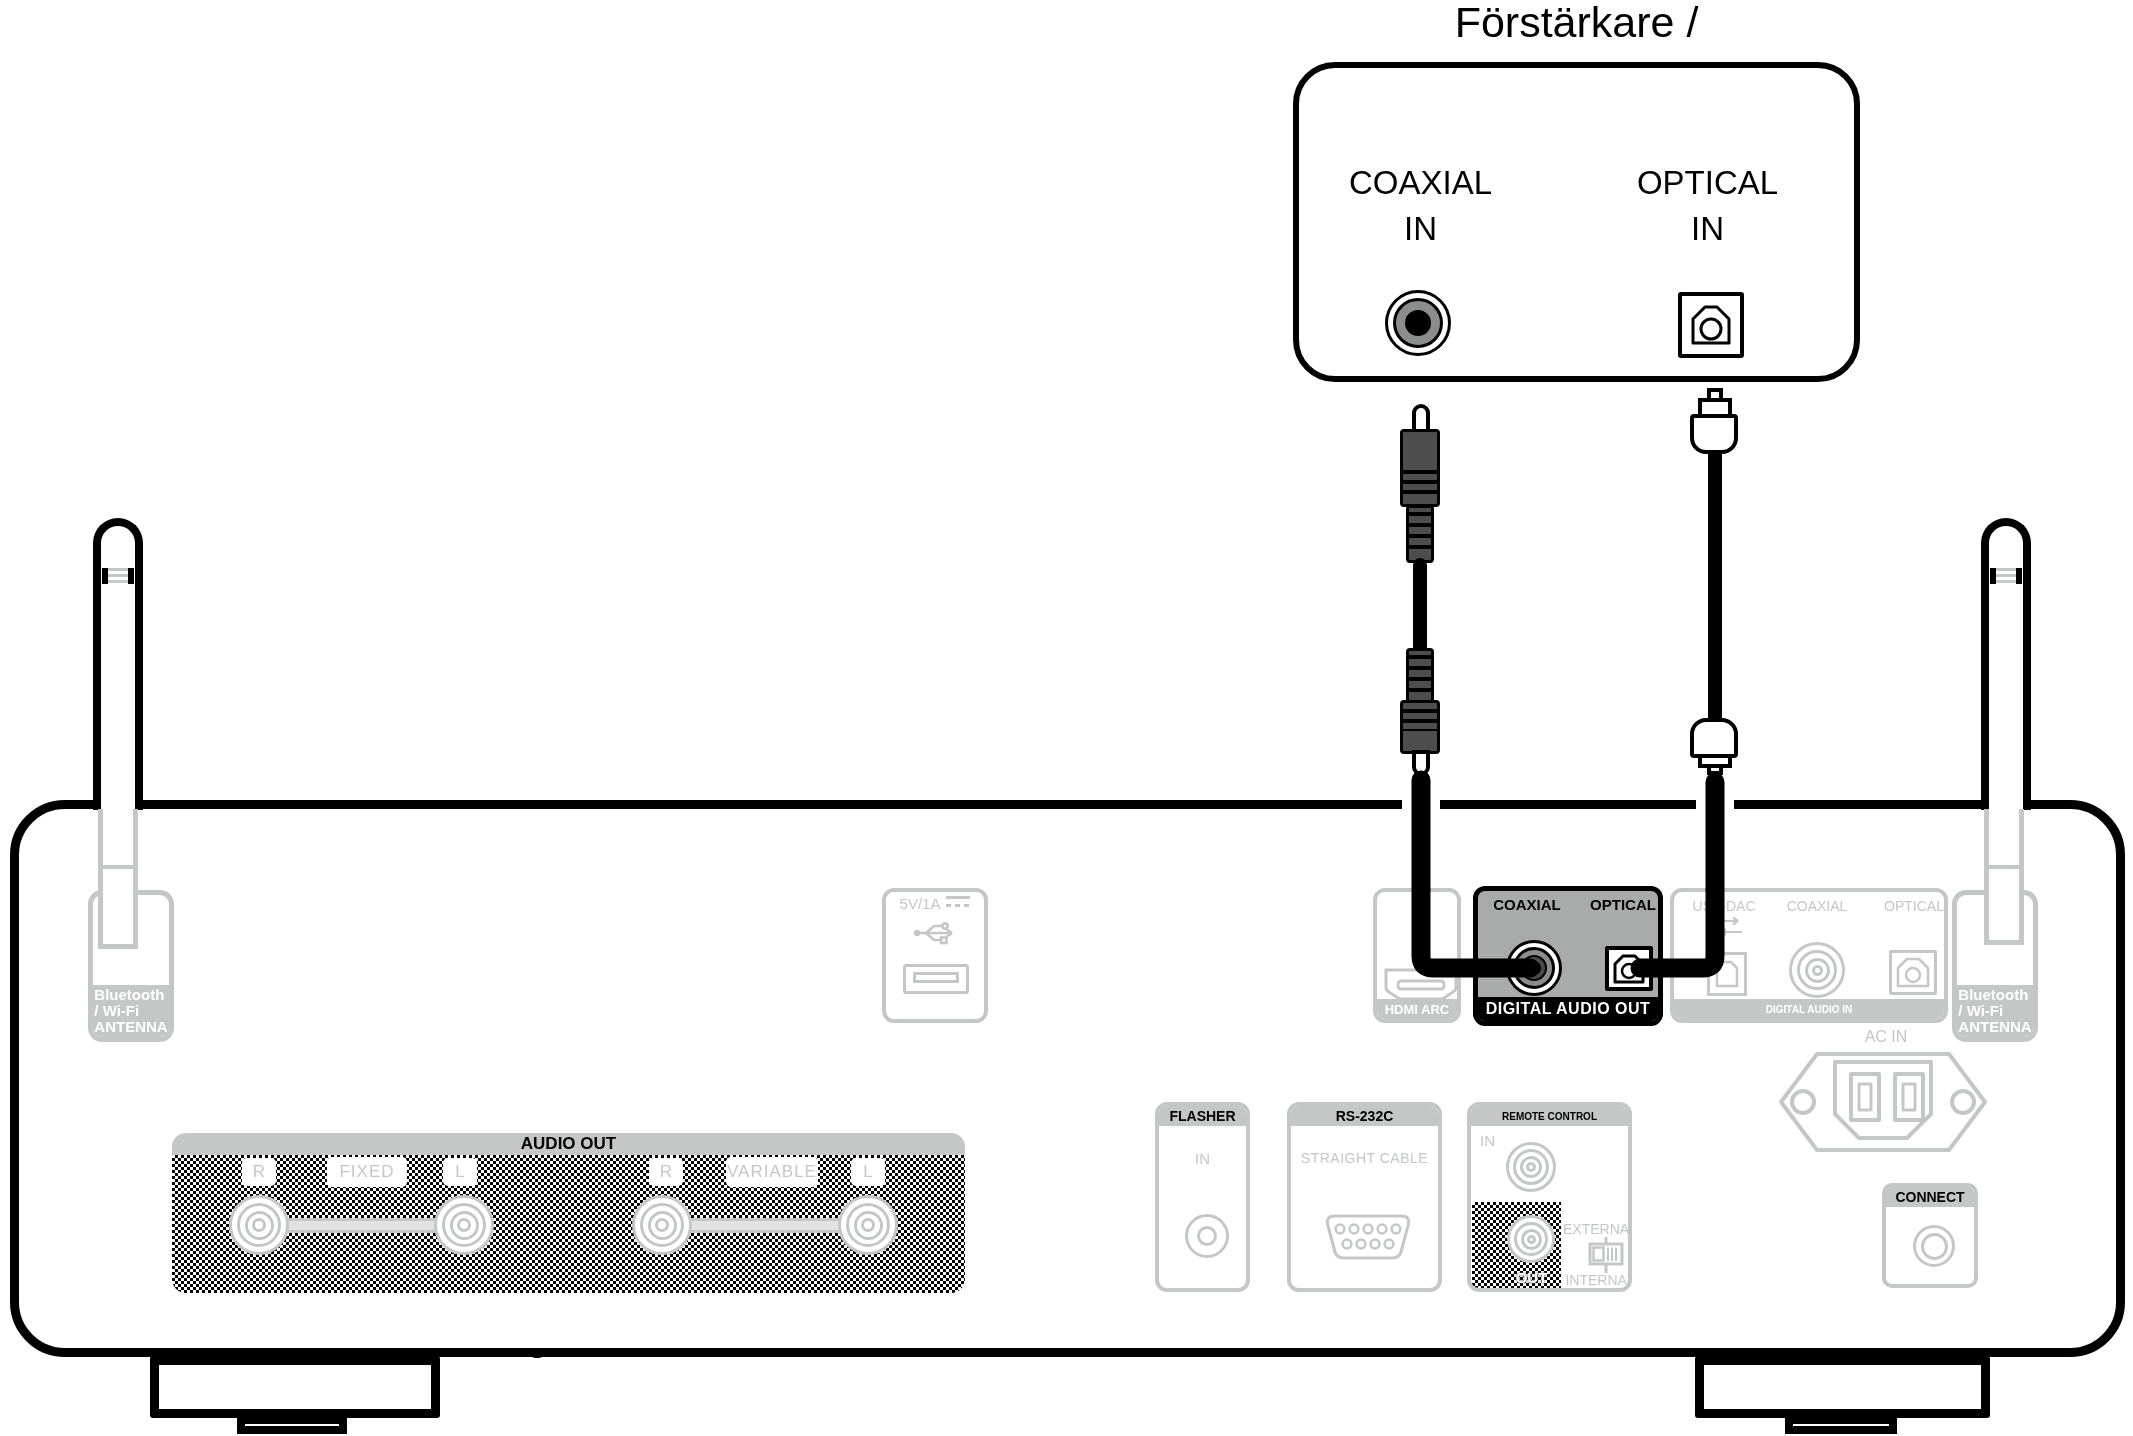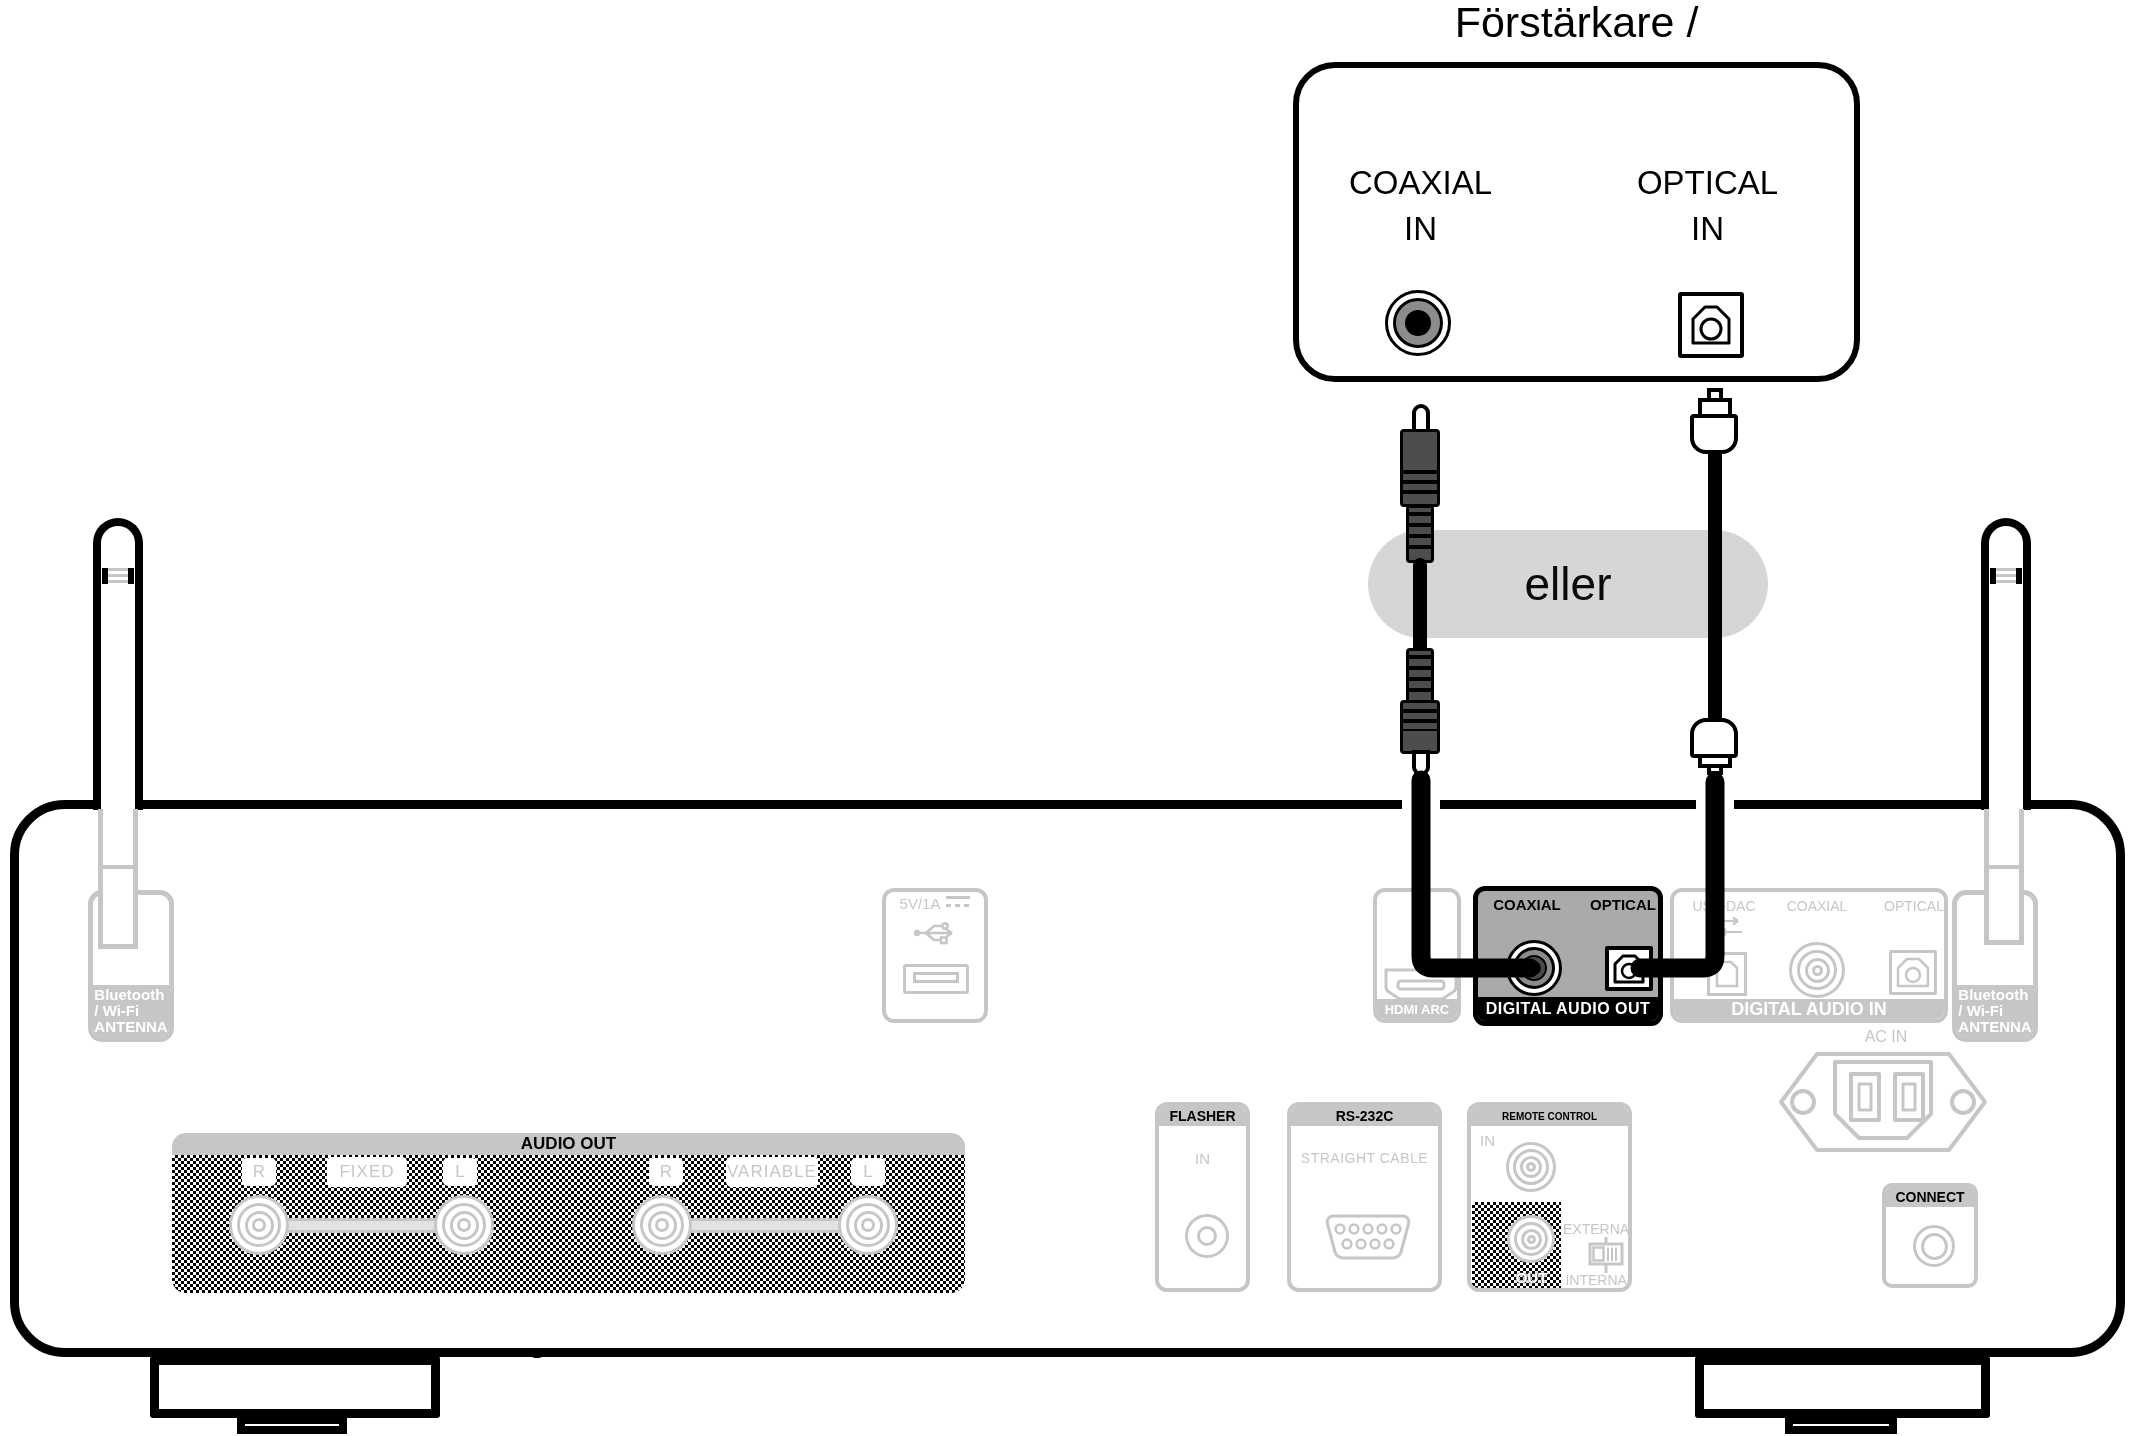--- a/index.html
+++ b/index.html
@@ -26,23 +26,20 @@
   .cc>*{grid-area:1/1;border-radius:50%;box-sizing:border-box;}
   .hatch{background:repeating-conic-gradient(#000 0% 25%, #fff 0% 50%) 0 0 / 6px 6px;}
   .whitepatch{position:absolute;background:#fff;border-radius:5px;display:flex;align-items:center;justify-content:center;box-sizing:border-box;}
   svg{display:block;}
 </style>
 </head>
 <body>
 
 <div id="stage">
 
-  <div class="abs ctr" style="left:1368px;top:530px;width:400px;height:108px;border-radius:54px;background:var(--pill);">
-    <span style="font-size:46px;color:#0a0a0a;">eller</span>
-  </div>
 
   <div class="abs" style="left:1293px;top:62px;width:567px;height:320px;border:6px solid #000;border-radius:42px;background:transparent;"></div>
 
   <div class="abs" style="left:1253px;top:-6px;width:647px;text-align:center;font-size:43px;line-height:57px;">
     <div><span style="background:#fff;padding:0 10px;">Förstärkare /</span></div>
   </div>
 
   <div class="abs" style="left:1333px;top:160px;width:175px;text-align:center;font-size:33px;line-height:46px;">
     <div>COAXIAL</div>
     <div>IN</div>
@@ -213,21 +210,21 @@
       <div style="width:40px;height:40px;border:3px solid var(--fade);"></div>
       <div style="width:25px;height:25px;border:3px solid var(--fade);"></div>
       <div style="width:11px;height:11px;border:3px solid var(--fade);"></div>
     </div>
     <div class="abs ctr" style="left:215px;top:58px;width:48px;height:45px;border:3px solid var(--fade);border-radius:2px;">
       <svg width="36" height="33" viewBox="0 0 36 33">
         <path d="M3 12 L12 3 H24 L33 12 V30 H3 Z" fill="none" stroke="#c5c7c6" stroke-width="2.5" stroke-linejoin="round"></path>
         <circle cx="18" cy="19" r="7" fill="none" stroke="#c5c7c6" stroke-width="2.5"></circle>
       </svg>
     </div>
-    <div class="bband" style="height:20px;font-size:18px;">DIGITAL AUDIO IN</div>
+    <div class="bband" style="height:20px;font-size:10px;">DIGITAL AUDIO IN</div>
   </div>
 
   <div class="abs fadetxt ctr" style="left:1836px;top:1028px;width:100px;font-size:16px;">AC IN</div>
   <div class="abs" style="left:1777px;top:1050px;">
     <svg width="212" height="104" viewBox="0 0 212 104">
       <g stroke="#c5c7c6" stroke-width="4" fill="none" stroke-linejoin="round">
         <path d="M40 4 H172 L208 52 L172 100 H40 L4 52 Z"></path>
         <circle cx="26" cy="52" r="11"></circle>
         <circle cx="186" cy="52" r="11"></circle>
         <path d="M58 12 H154 V64 L130 88 H82 L58 64 Z"></path>

